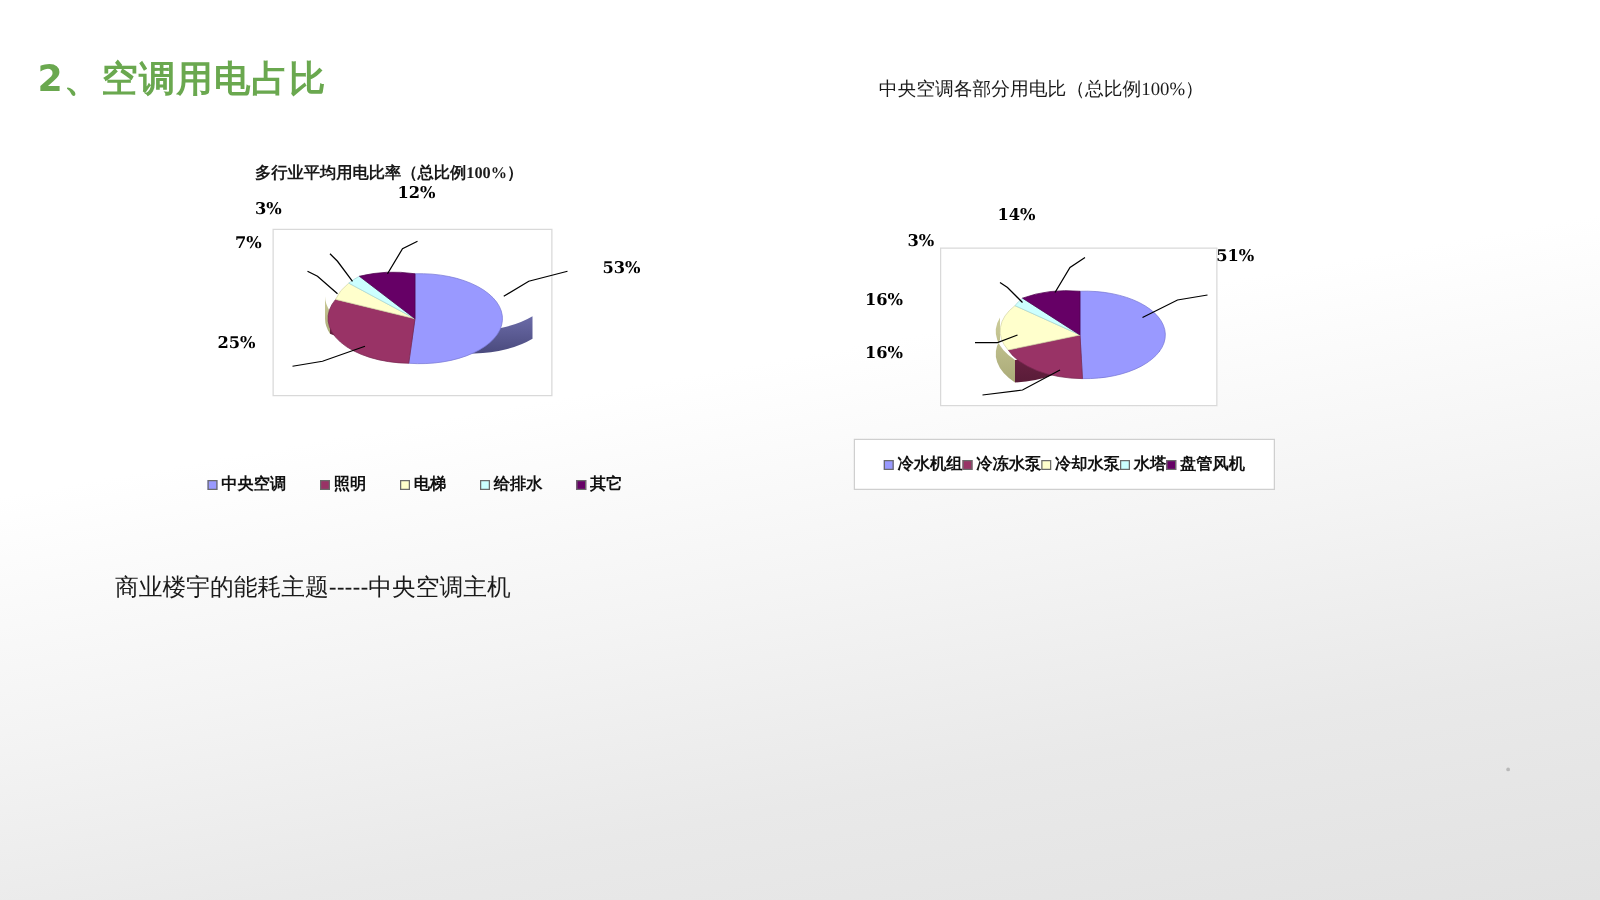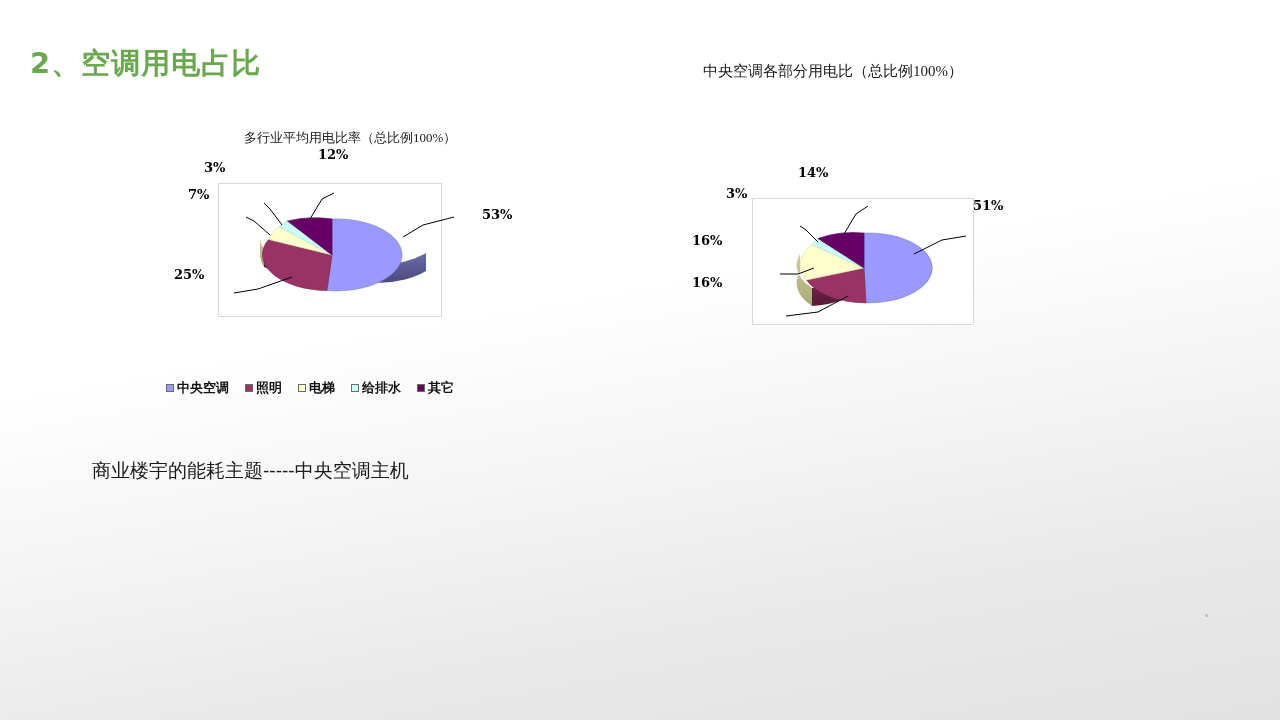--- a/index.html
+++ b/index.html
@@ -19,21 +19,21 @@
     color:#6aa84f;white-space:nowrap;
   }
 
   
   .chart-title{
     position:absolute;white-space:nowrap;
     font-family:"Liberation Serif","DejaVu Serif",serif;
     font-size:15px;color:#1a1a1a;
   }
   #right-chart-title{left:703px;top:62px;}
-  #left-chart-title{left:204px;top:129px;font-size:13px;font-weight:normal;margin-left:40px;}
+  #left-chart-title{left:204px;top:129px;font-size:13px;font-weight:bold;}
 
   
   .chart-block{position:absolute;}
   #left-chart{left:160px;top:145px;width:360px;height:200px;}
   #right-chart{left:690px;top:165px;width:350px;height:185px;}
 
   .plot-area{position:absolute;background:#ffffff;border:1px solid #d9d9d9;}
   #left-plot{left:58px;top:38px;width:222px;height:132px;}
   #right-plot{left:62px;top:33px;width:220px;height:125px;}
 
@@ -53,21 +53,21 @@
   .legend{
     position:absolute;display:flex;align-items:center;
     font-family:"DejaVu Serif","Liberation Serif",serif;
     font-size:13px;font-weight:bold;color:#111;white-space:nowrap;
   }
   #left-legend{left:166px;top:381px;}
   #right-legend{left:683px;top:351px;width:337px;height:41px;
                 background:#ffffff;border:1px solid #cfcfcf;
                 justify-content:center;box-sizing:border-box;}
   .legend-item{display:flex;align-items:center;}
-  #left-legend .legend-item{margin-right:16px;}
+  #left-legend .legend-item{margin-right:27px;}
   .swatch{
     width:8px;height:8px;display:inline-block;margin-right:3px;
     border:1px solid #6b6b6b;box-sizing:border-box;
   }
   .legend-label{line-height:1;}
 
   
   .body-text{
     position:absolute;left:92px;top:455px;width:1110px;
     font-family:Liberation Sans, sans-serif;
@@ -205,19 +205,41 @@
     <div class="legend-item">
       <span class="swatch" style="background:#ccffff"></span>
       <span class="legend-label">给排水</span>
     </div>
     <div class="legend-item">
       <span class="swatch" style="background:#660066"></span>
       <span class="legend-label">其它</span>
     </div>
   </div>
 
+  <div class="legend" id="right-legend">
+    <div class="legend-item">
+      <span class="swatch" style="background:#9999ff"></span>
+      <span class="legend-label">冷水机组</span>
+    </div>
+    <div class="legend-item">
+      <span class="swatch" style="background:#993366"></span>
+      <span class="legend-label">冷冻水泵</span>
+    </div>
+    <div class="legend-item">
+      <span class="swatch" style="background:#ffffcc"></span>
+      <span class="legend-label">冷却水泵</span>
+    </div>
+    <div class="legend-item">
+      <span class="swatch" style="background:#ccffff"></span>
+      <span class="legend-label">水塔</span>
+    </div>
+    <div class="legend-item">
+      <span class="swatch" style="background:#660066"></span>
+      <span class="legend-label">盘管风机</span>
+    </div>
+  </div>
 
   <div class="body-text">
     <span class="lead">商业楼宇的能耗主题-----中央空调主机</span>
   </div>
 
   <div class="corner-dot"></div>
 </div>
 
 </body></html>

